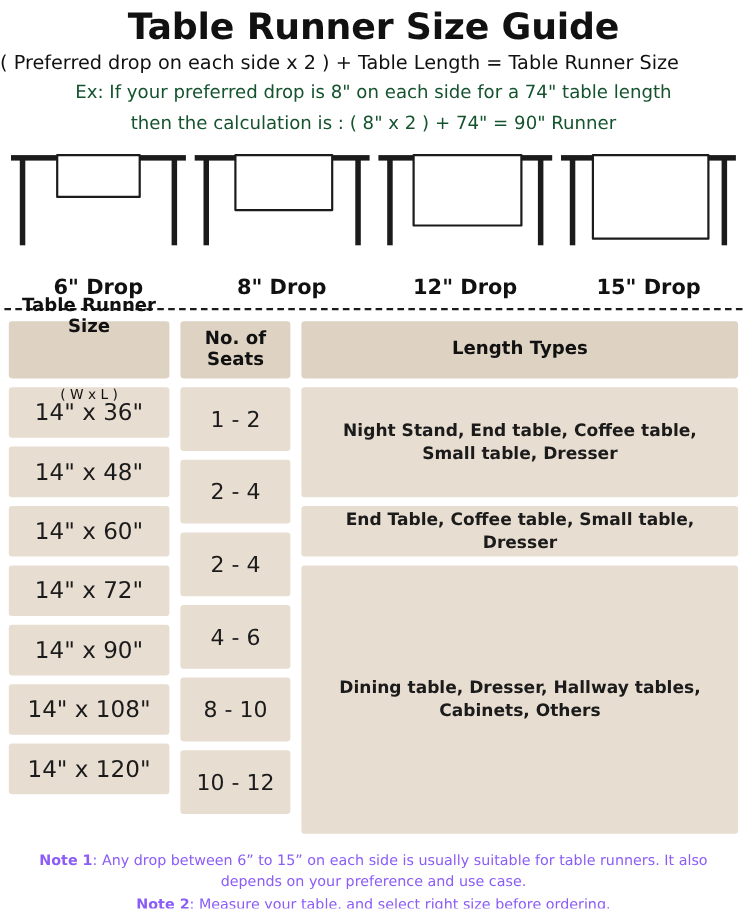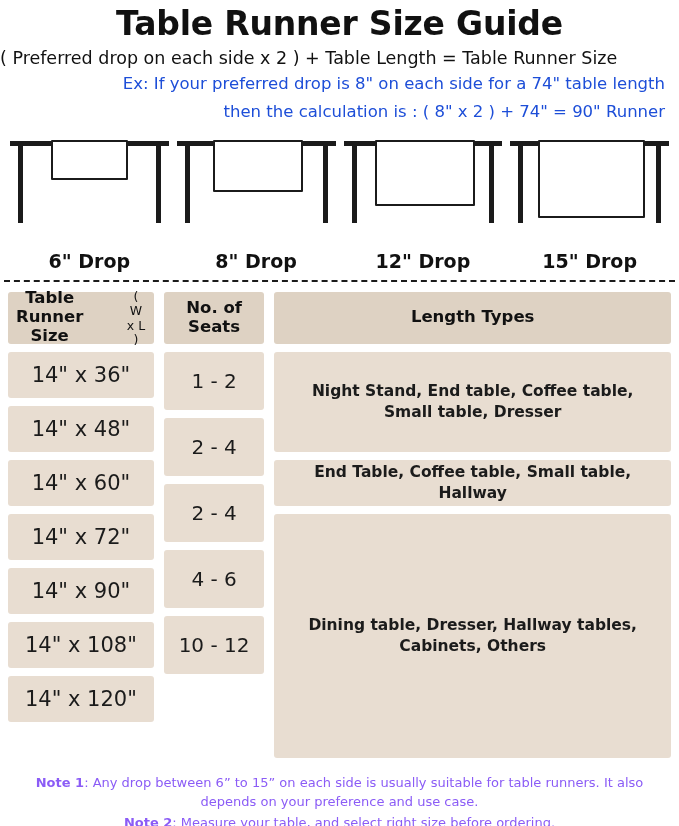--- a/index.html
+++ b/index.html
@@ -30,25 +30,25 @@
     margin: 6px 0 4px 0;
     line-height: 1.1;
     color: #111;
   }
   .formula {
     font-size: 17.5px;
     margin: 6px 0 2px 0;
     color: #111;
   }
   .example {
-    text-align: right;
+    text-align: center;
     font-size: 16.5px;
     line-height: 1.35;
     margin: 5px 14px 0 14px;
-    color: #1d4ed8;
+    color: #14532d;
   }
 
   
   .diagram {
     position: relative;
     margin: 10px 6px 0 6px;
     height: 115px;
   }
   .diagram-row {
     display: flex;
@@ -129,21 +129,21 @@
     justify-content: center;
     text-align: center;
     box-sizing: border-box;
     padding: 6px 8px;
   }
   .head-cell {
     background: #ded2c3;
     font-weight: bold;
     font-size: 16.5px;
     height: 52px;
-    flex-direction: row;
+    flex-direction: column;
     line-height: 1.15;
     gap: 43px;
   }
   .head-sub {
     font-weight: normal;
     font-size: 12.5px;
     margin-top: 2px;
     text-align: center;
   }
   .size-cell {
@@ -248,29 +248,30 @@
     </div>
 
     <div class="col-seats">
       <div class="cell head-cell">
         <span>No. of Seats</span>
       </div>
       <div class="cell seat-cell">1 - 2</div>
       <div class="cell seat-cell">2 - 4</div>
       <div class="cell seat-cell">2 - 4</div>
       <div class="cell seat-cell">4 - 6</div>
+      <div class="cell seat-cell">8 - 10</div>
       <div class="cell seat-cell">10 - 12</div>
     </div>
 
     <div class="col-types">
       <div class="cell head-cell">
         <span>Length Types</span>
       </div>
       <div class="cell type-cell t1">Night Stand, End table, Coffee table, Small table, Dresser</div>
-      <div class="cell type-cell t2">End Table, Coffee table, Small table, Hallway</div>
+      <div class="cell type-cell t2">End Table, Coffee table, Small table, Dresser</div>
       <div class="cell type-cell t3">Dining table, Dresser, Hallway tables, Cabinets, Others</div>
     </div>
 
   </div>
 
   <div class="notes">
     <div class="note-block">
       <span class="lbl">Note 1</span><span>: Any drop between 6” to 15” on each side is usually suitable for table runners. It also depends on your preference and use case.</span>
     </div>
     <div class="note-block">

